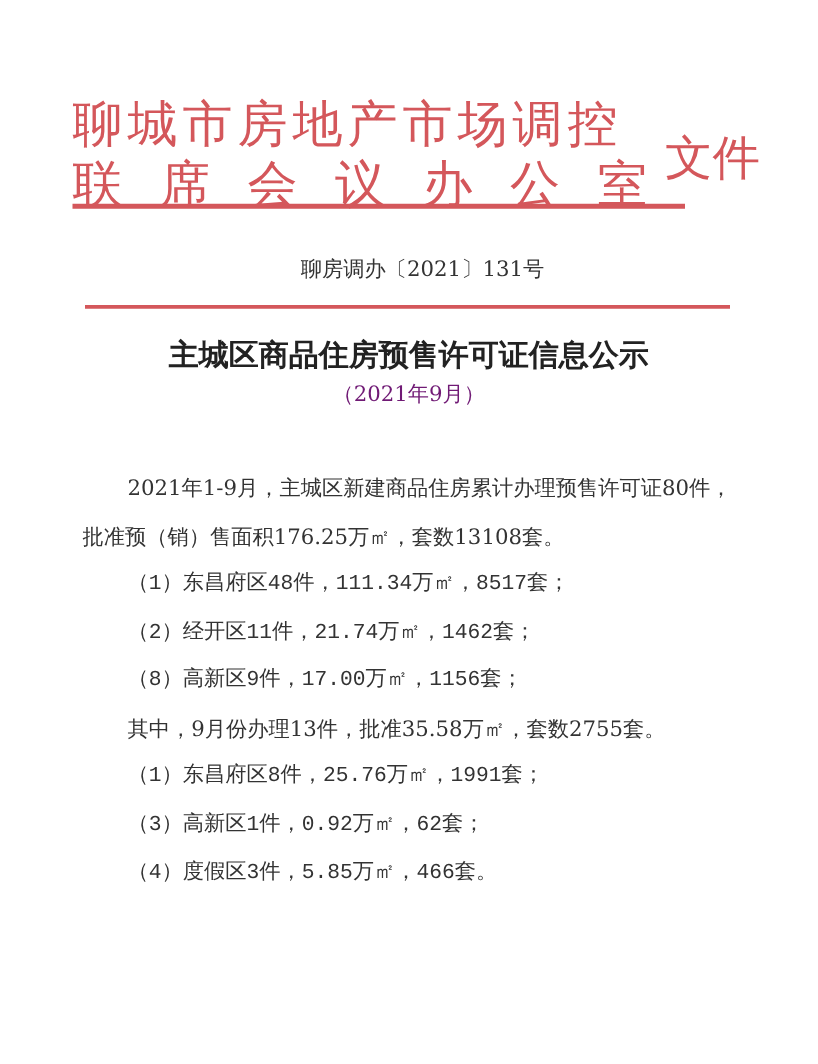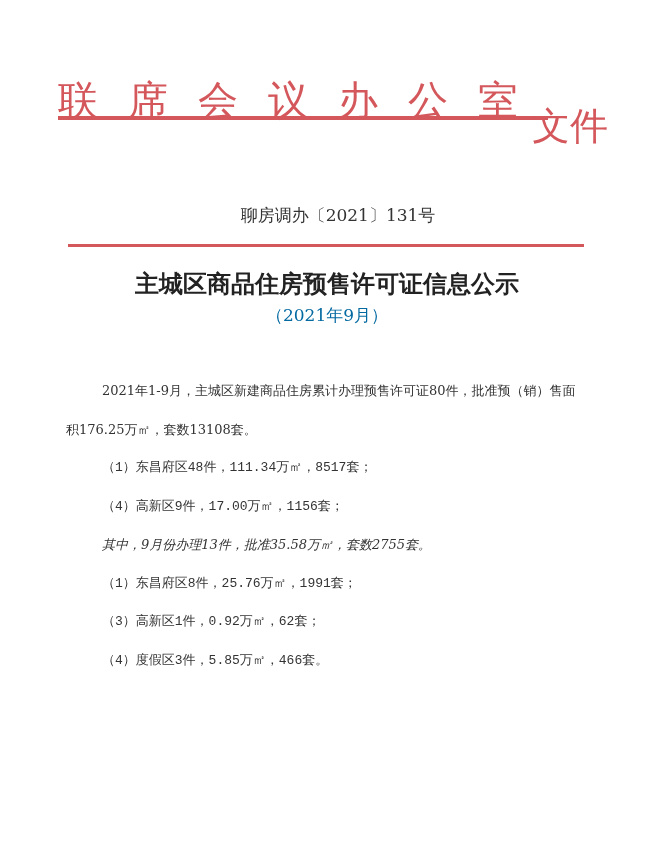--- a/index.html
+++ b/index.html
@@ -75,66 +75,67 @@
       font-size: 24px;
       color: #222;
     }
     .doc-subtitle {
       position: absolute;
       left: 0;
       width: 654px;
       top: 304px;
       text-align: center;
       font-size: 17px;
-      color: #0369a1;
+      color: #701a75;
     }
     .body-text {
       position: absolute;
       left: 66px;
       top: 372px;
       width: 520px;
-      font-size: 13px;
+      font-size: 17px;
       line-height: 38.5px;
       color: #333;
     }
     .para-first {
       text-indent: 36px;
       margin: 0;
     }
     .item {
       margin: 0;
       padding-left: 36px;
       white-space: nowrap;
       font-family: Liberation Mono, monospace;
     }
     .para-sub {
       margin: 0;
       padding-left: 36px;
       white-space: nowrap;
-      font-style: italic;
     }
   </style>
 </head>
 <body>
 
 <div class="header">
   <div class="header-org">
+    <span class="line1">聊城市房地产市场调控</span>
     <span class="line2">联席会议办公室</span>
   </div>
   <div class="header-suffix">文件</div>
 </div>
 
 <div class="doc-number">聊房调办〔2021〕131号</div>
 
 <div class="red-rule"></div>
 
 <div class="doc-title">主城区商品住房预售许可证信息公示</div>
 <div class="doc-subtitle">（2021年9月）</div>
 
 <div class="body-text">
   <p class="para-first">2021年1-9月，主城区新建商品住房累计办理预售许可证80件，批准预（销）售面积176.25万㎡，套数13108套。</p>
   <p class="item">（1）东昌府区48件，111.34万㎡，8517套；</p>
-  <p class="item">（4）高新区9件，17.00万㎡，1156套；</p>
+  <p class="item">（2）经开区11件，21.74万㎡，1462套；</p>
+  <p class="item">（8）高新区9件，17.00万㎡，1156套；</p>
   <p class="para-sub">其中，9月份办理13件，批准35.58万㎡，套数2755套。</p>
   <p class="item">（1）东昌府区8件，25.76万㎡，1991套；</p>
   <p class="item">（3）高新区1件，0.92万㎡，62套；</p>
   <p class="item">（4）度假区3件，5.85万㎡，466套。</p>
 </div>
 
 </body></html>

